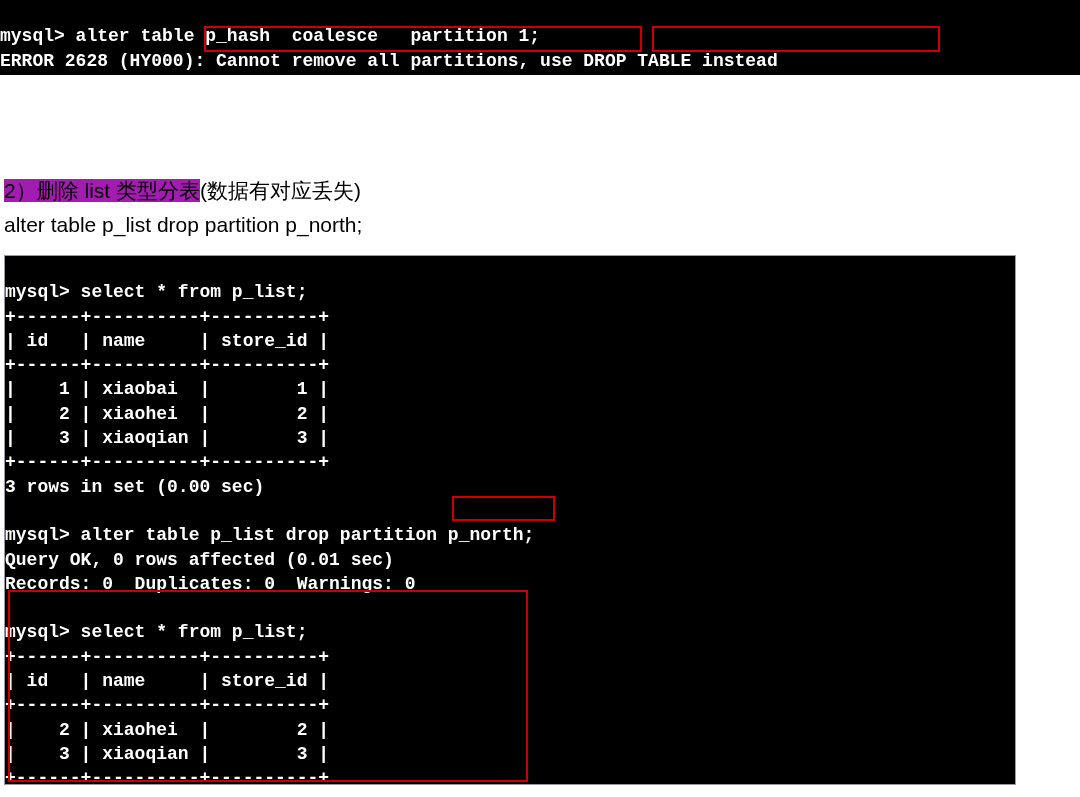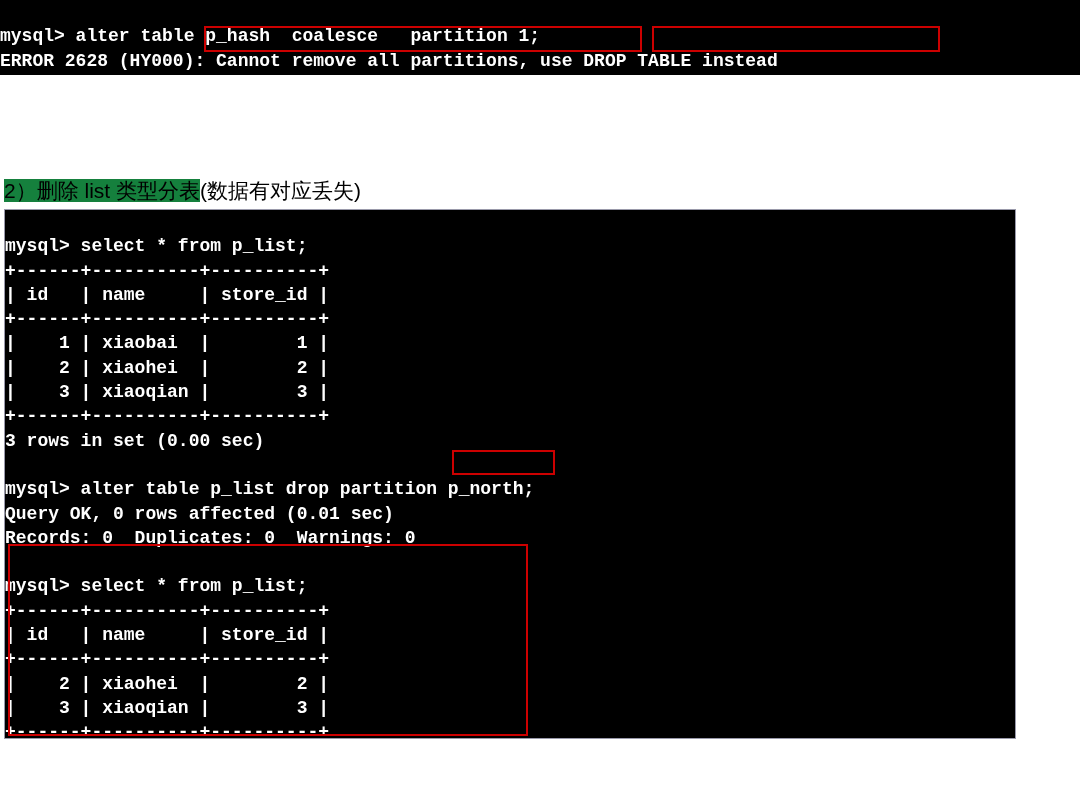--- a/index.html
+++ b/index.html
@@ -41,21 +41,21 @@
   }
   .text-block {
     padding: 4px 4px;
   }
   .heading {
     font-size: 21px;
     margin-top: 98px;
     font-weight: normal;
   }
   .highlight {
-    background: #15803d;
+    background: #a21caf;
   }
   .sql-text {
     font-size: 21px;
     margin-top: 8px;
     margin-bottom: 14px;
   }
 </style>
 </head>
 <body>
 
@@ -65,20 +65,21 @@
 <span>mysql&gt; _</span>
   
   <div class="redbox" style="left:204px; top:26px; width:438px; height:26px;"></div>
   <div class="redbox" style="left:652px; top:26px; width:288px; height:26px;"></div>
 </div>
 
 <div class="text-block">
   <div class="heading">
     <span class="highlight">2）删除 list 类型分表</span><span>(数据有对应丢失)</span>
   </div>
+  <div class="sql-text">alter table p_list drop partition     p_north;</div>
 </div>
 
 <div class="terminal term2">
 <span>mysql&gt; select * from p_list;
 +------+----------+----------+
 | id   | name     | store_id |
 +------+----------+----------+
 |    1 | xiaobai  |        1 |
 |    2 | xiaohei  |        2 |
 |    3 | xiaoqian |        3 |

